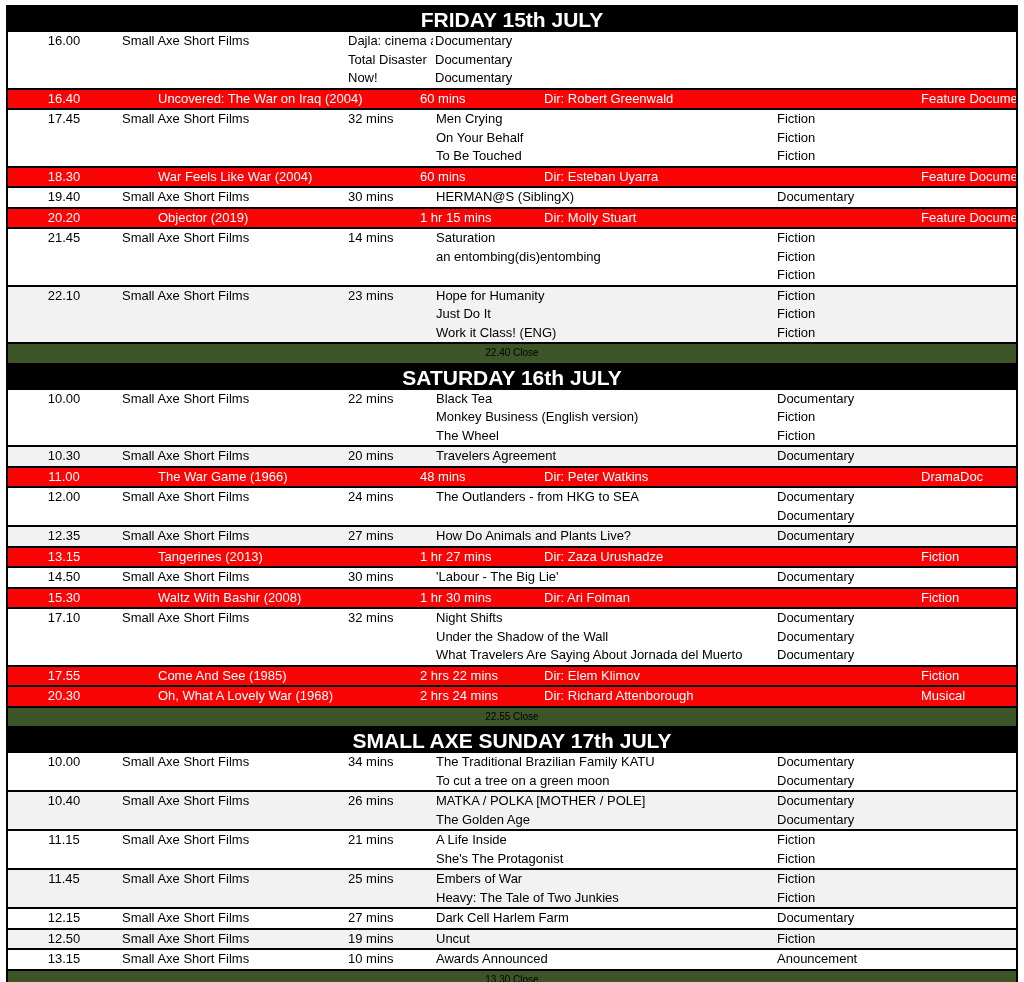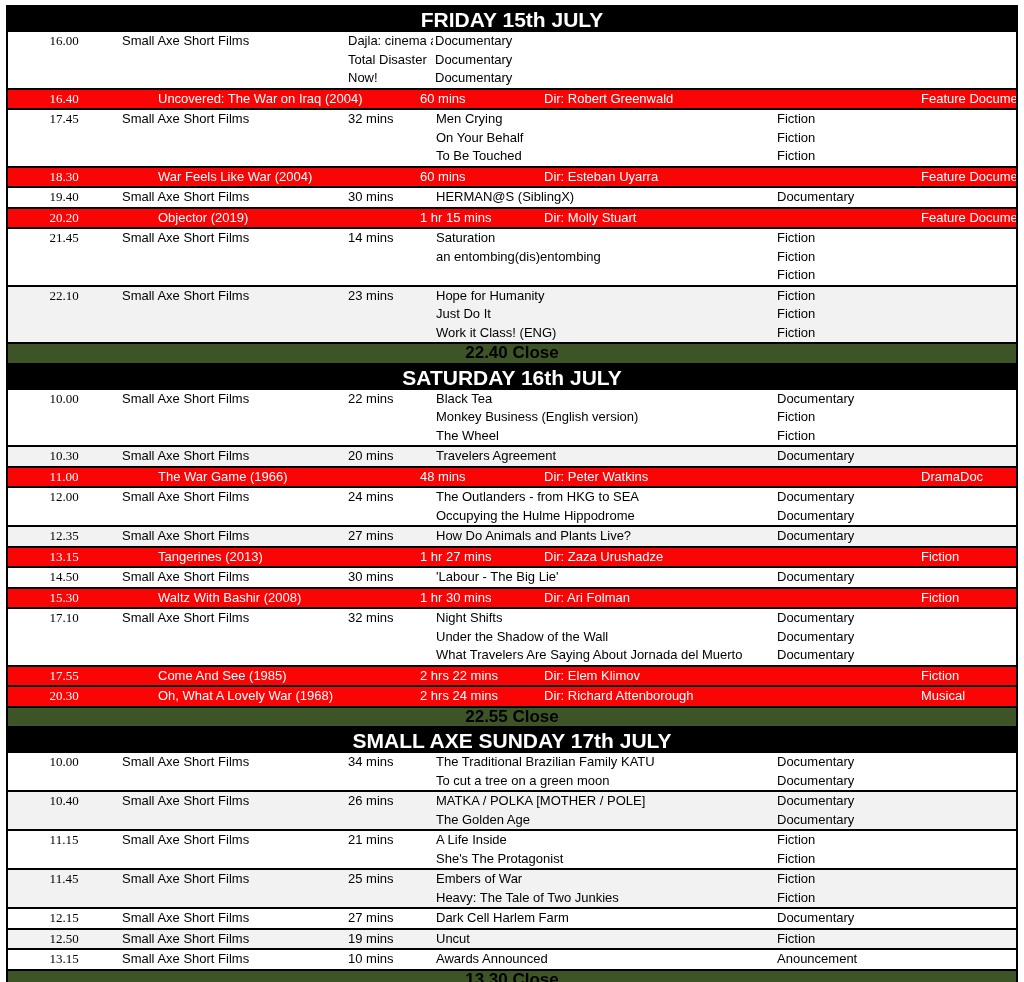--- a/index.html
+++ b/index.html
@@ -31,32 +31,32 @@
     display: grid;
     grid-template-columns: 112px 225px 88px 342px 1fr;
     border-bottom: 2px solid #000;
     font-size: 13px;
     line-height: 18.5px;
   }
   .row.white { background: #ffffff; }
   .row.gray  { background: var(--gray-bg, #f2f2f2); }
   .row.red   { background: var(--red-bg, #fb0505); color: var(--red-text, #ffffff); gap: 36px; }
   .cell { overflow: hidden; white-space: nowrap; }
-  .time-cell { text-align: center; font-family: Liberation Serif, serif; }
+  .time-cell { text-align: center; }
   .title-cell { padding-left: 2px; }
   .duration-cell { padding-left: 3px; }
   .films-cell { padding-left: 3px; }
   .genres-cell { padding-left: 2px; }
   .film-line, .genre-line { white-space: nowrap; overflow: hidden; }
   .close-row {
     background: var(--green-bg, #3d5426);
     color: var(--close-text, #000);
     text-align: center;
-    font-size: 17px;
-    font-weight: bold;
+    font-size: 10px;
+    font-weight: normal;
     height: 18.5px;
     line-height: 18.5px;
     border-bottom: 2px solid #000;
   }
   .schedule > :last-child { border-bottom: none; }
 </style>
 </head>
 <body>
 
 <div class="schedule">
@@ -201,21 +201,20 @@
       <div class="cell genres-cell">
         <div class="genre-line">DramaDoc</div>
       </div>
     </div>
     <div class="row white">
       <div class="cell time-cell">12.00</div>
       <div class="cell title-cell">Small Axe Short Films</div>
       <div class="cell duration-cell">24 mins</div>
       <div class="cell films-cell">
         <div class="film-line">The Outlanders - from HKG to SEA</div>
-        <div class="film-line">Occupying the Hulme Hippodrome</div>
       </div>
       <div class="cell genres-cell">
         <div class="genre-line">Documentary</div>
         <div class="genre-line">Documentary</div>
       </div>
     </div>
     <div class="row gray">
       <div class="cell time-cell">12.35</div>
       <div class="cell title-cell">Small Axe Short Films</div>
       <div class="cell duration-cell">27 mins</div>

